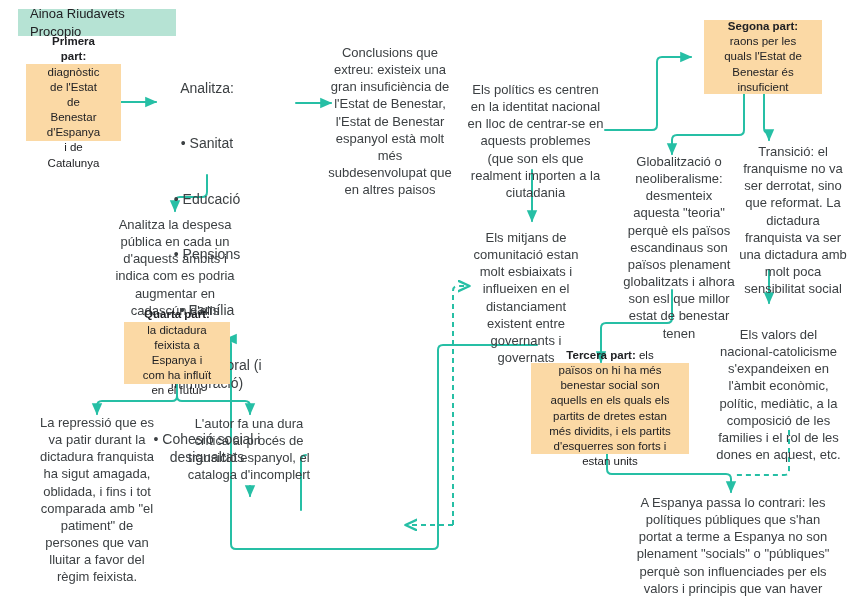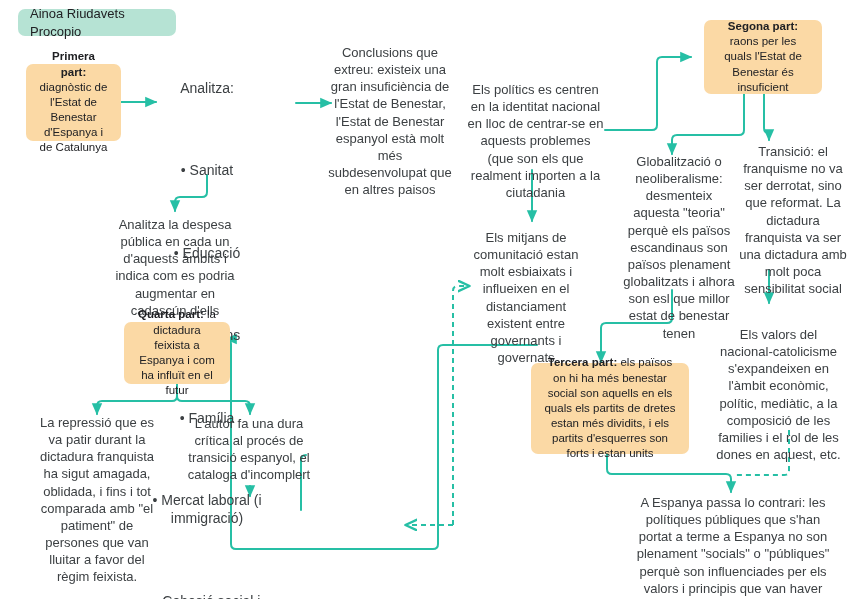--- a/index.html
+++ b/index.html
@@ -27,31 +27,30 @@
     height: 599px;
     pointer-events: none;
   }
   .node {
     position: absolute;
     box-sizing: border-box;
     text-align: center;
     line-height: 1.32;
     white-space: pre-wrap;
     word-wrap: break-word;
-    border-radius: 7px;
   }
   .node.plain {
     font-size: 13px;
     color: #3c4043;
   }
   .node.boxed {
     background: #fbd9a5;
     font-size: 11.5px;
     color: #202124;
-    padding: 7px 12px;
+    padding: 7px 18px;
     display: flex;
     align-items: center;
     justify-content: center;
   }
   .node.title-box {
     background: #b6e3d4;
     font-size: 13px;
     color: #202124;
     padding: 8px 12px;
     display: flex;
@@ -61,21 +60,20 @@
   }
   .node.bullets {
     font-size: 14px;
     text-align: center;
   }
   .node .lead {
     display: block;
   }
   .node .bullet-line {
     display: block;
-    margin-top: 27px;
   }
   .strong {
     font-weight: bold;
   }
   .boxed-inner {
     width: 100%;
   }
 </style>
 </head>
 <body>

